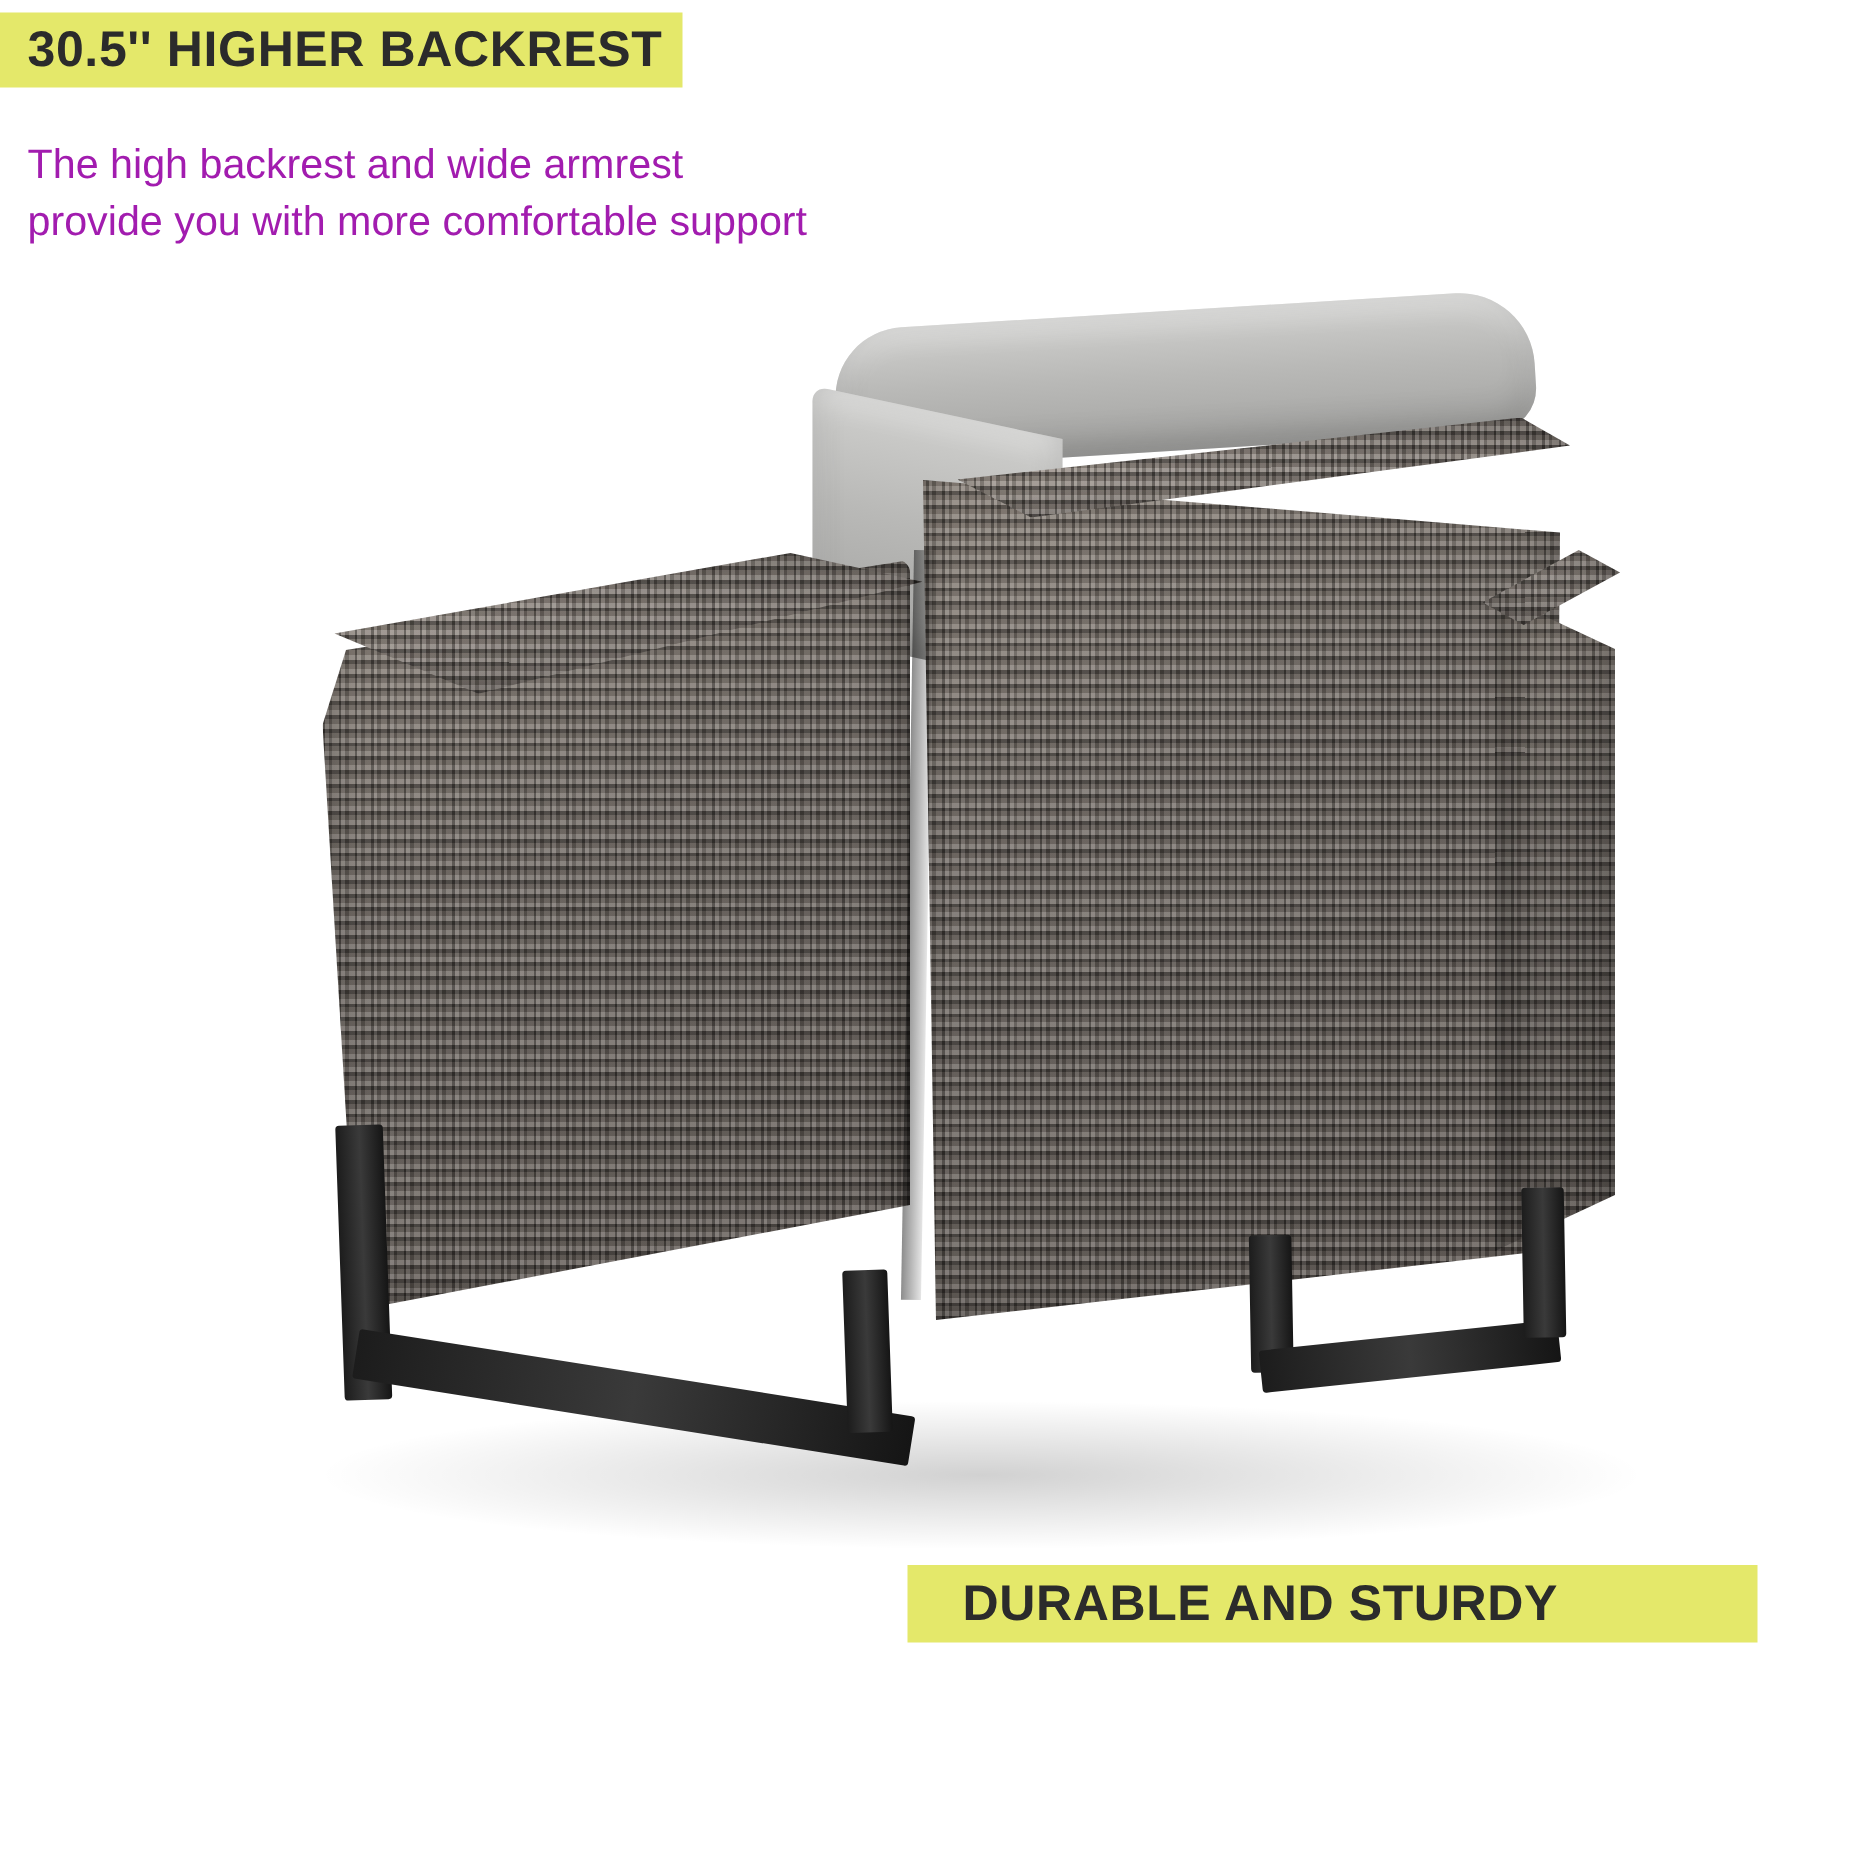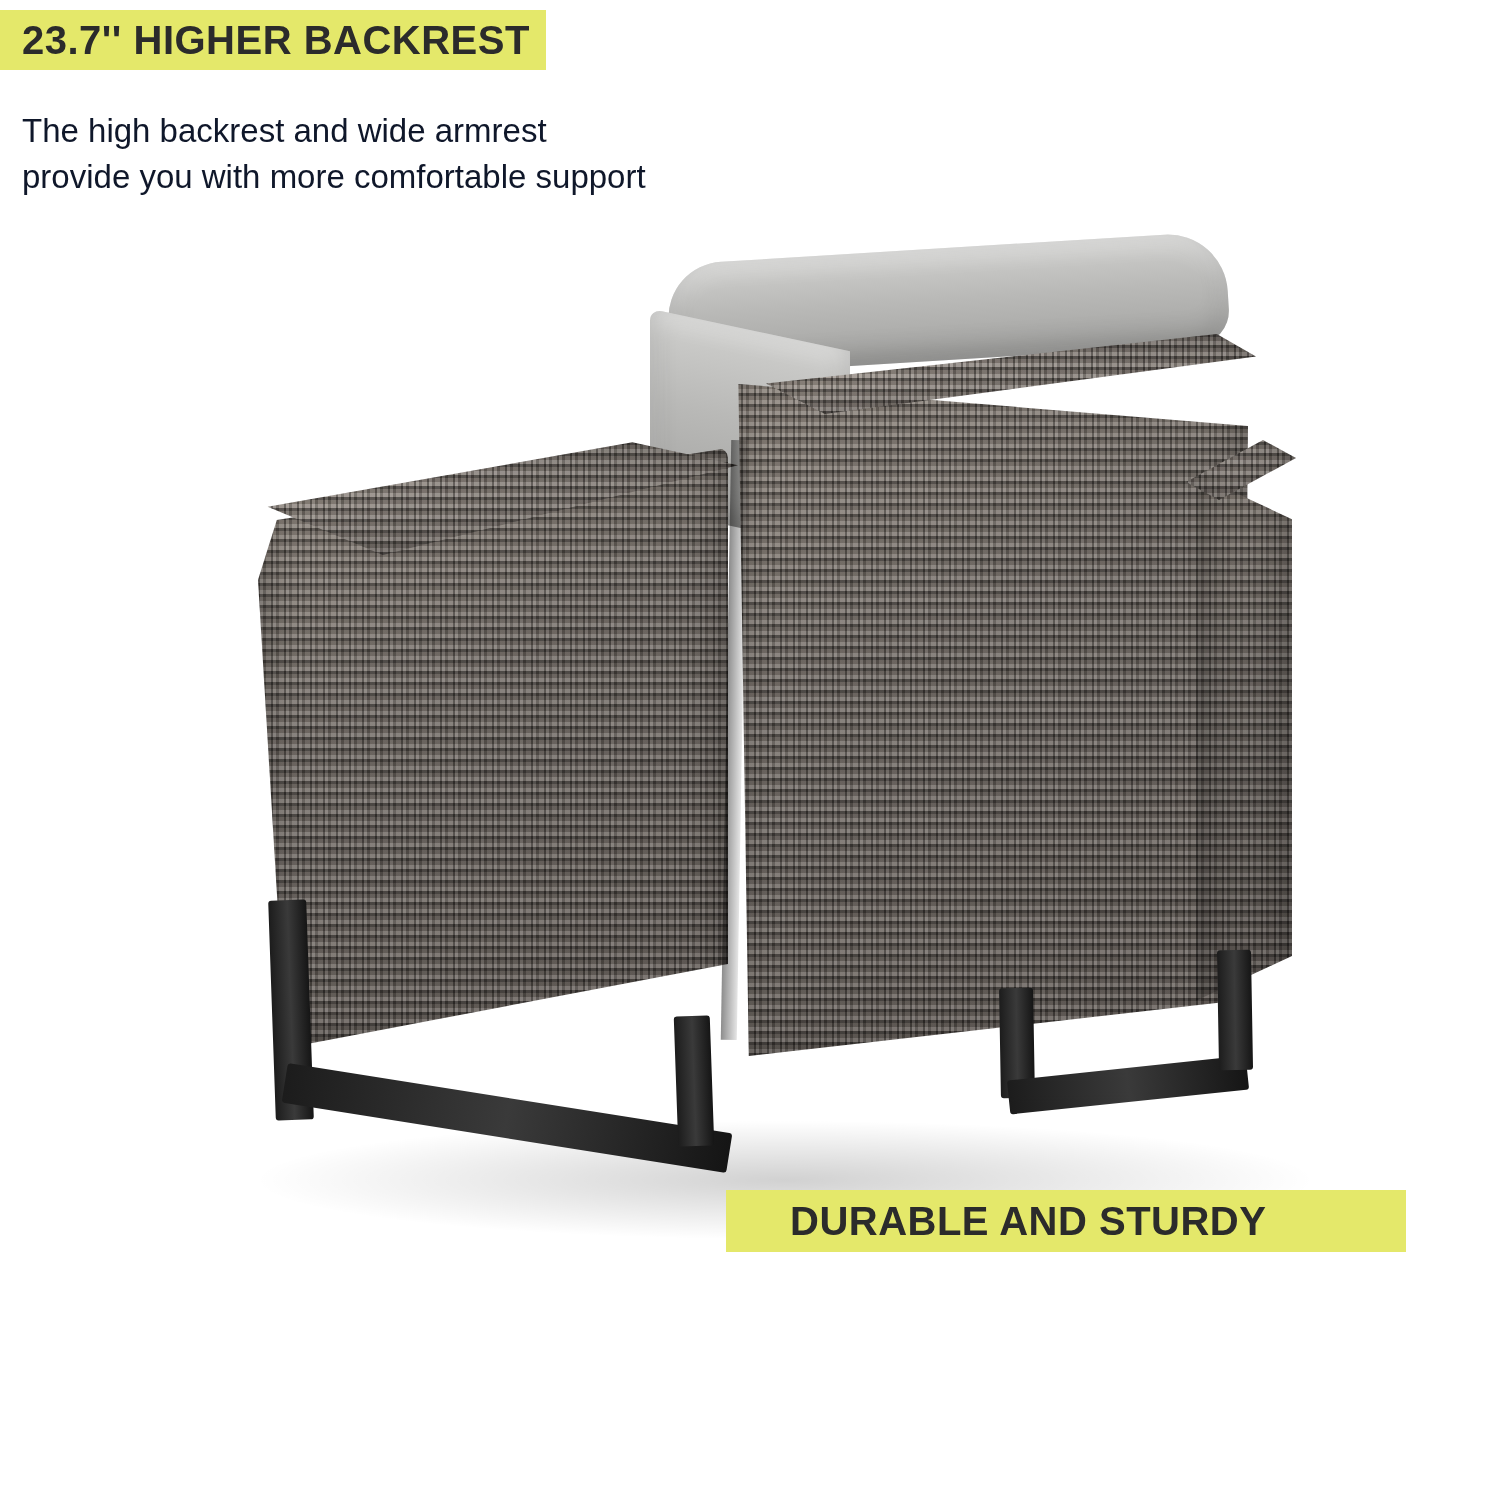--- a/index.html
+++ b/index.html
@@ -39,33 +39,33 @@
     top: 10px;
     height: 60px;
     padding-left: 22px;
   }
   #banner-top .banner-text {
     font-size: 40px;
   }
 
   #banner-bottom {
     left: 726px;
-    top: 1190px;
+    top: 1252px;
     height: 62px;
     width: 680px;
-    padding-left: 64px;
+    padding-left: 44px;
   }
   #banner-bottom .banner-text {
     font-size: 40px;
   }
 
   
   .caption {
     position: absolute;
-    color: #0f172a;
+    color: #a21caf;
     font-size: 33px;
     line-height: 1.38;
     white-space: pre-line;
   }
   #caption-top {
     left: 22px;
     top: 108px;
     width: 1000px;
   }
   #caption-bottom {
@@ -173,21 +173,21 @@
     <div class="leg" style="left:282px; top:1098px; width:450px; height:40px; transform: rotate(9deg);"></div>
     <div class="leg" style="left:676px; top:1016px; width:36px; height:130px; transform: rotate(-2deg);"></div>
 
     <div class="leg" style="left:1000px; top:988px; width:34px; height:110px; transform: rotate(-1deg);"></div>
     <div class="leg" style="left:1008px; top:1068px; width:240px; height:34px; transform: rotate(-6deg);"></div>
     <div class="leg" style="left:1218px; top:950px; width:34px; height:120px; transform: rotate(-1deg);"></div>
 
   </div>
 
   <div class="banner" id="banner-top">
-    <span class="banner-text">23.7'' HIGHER BACKREST</span>
+    <span class="banner-text">30.5'' HIGHER BACKREST</span>
   </div>
 
   <div class="caption" id="caption-top">The high backrest and wide armrest
 provide you with more comfortable support</div>
 
   <div class="banner" id="banner-bottom">
     <span class="banner-text">DURABLE AND STURDY</span>
   </div>
 
 

